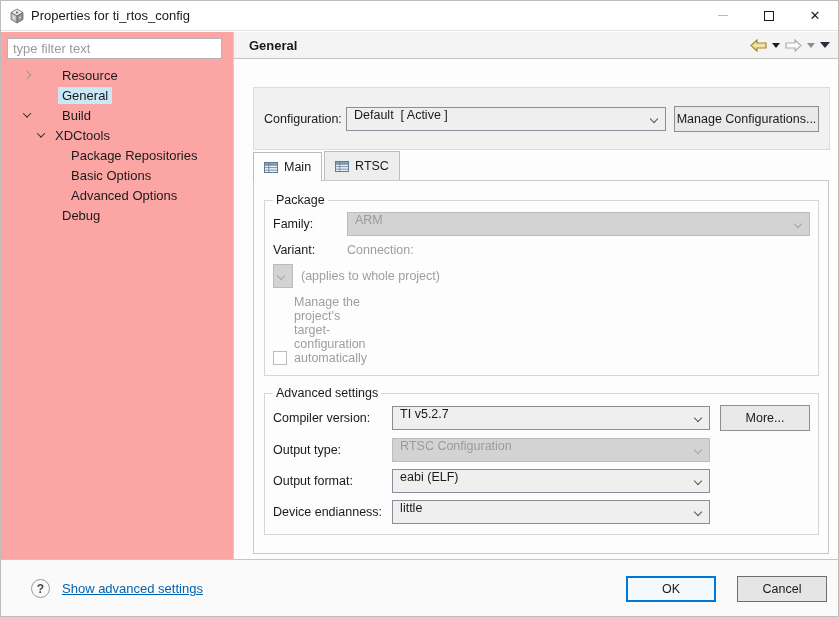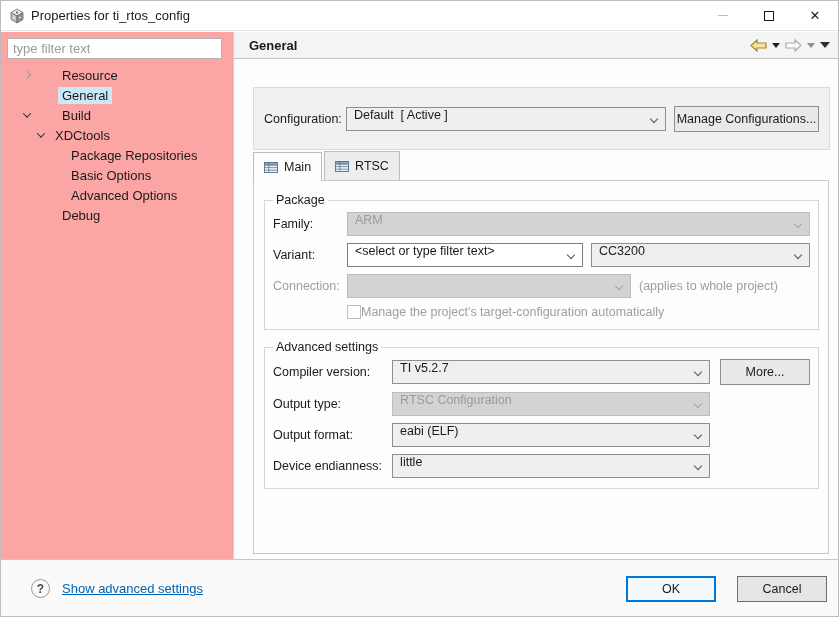--- a/index.html
+++ b/index.html
@@ -68,21 +68,21 @@
 
   fieldset { border:1px solid #d6d6d6; margin:12px 9px 0 10px; padding:5px 8px 10px 8px; }
   fieldset legend { font-size:12.5px; padding:0 3px; margin-left:0px; }
 
   .grid-form { display:grid; grid-template-columns:max-content 1fr max-content; column-gap:10px; row-gap:7px; align-items:center; }
   .flabel { font-size:12.5px; white-space:nowrap; }
   .flabel.disabled { color:#9e9e9e; }
   .dev-grid { grid-template-columns:64px 1fr; }
   .row-flex { display:flex; align-items:center; gap:8px; }
   .note { font-size:12.5px; color:#9e9e9e; white-space:nowrap; }
-  .chk-row { display:flex; align-items:flex-start; }
+  .chk-row { display:flex; align-items:flex-end; gap:7px; }
   .checkbox { width:14px; height:14px; border:1px solid #bdbdbd; background:#fff; flex:0 0 auto; }
   .chk-label { font-size:12.5px; color:#9e9e9e; }
 
   .variant-filter { width:236px; }
   .variant-device { flex:1; }
   .conn-combo { width:284px; }
   .adv-combo { width:100%; }
   .more-btn { width:90px; }
 
   
@@ -221,30 +221,20 @@
       <fieldset>
         <legend>Package</legend>
         <div class="grid-form dev-grid">
           <span class="flabel">Family:</span>
           <div class="combo disabled">
             <span class="combo-text">ARM</span>
             <span class="cchev"></span>
           </div>
 
           <span class="flabel">Variant:</span>
-          <div class="row-flex">
-            <div class="combo editable variant-filter">
-              <span class="combo-text">&lt;select or type filter text&gt;</span>
-              <span class="cchev"></span>
-            </div>
-            <div class="combo variant-device">
-              <span class="combo-text">CC3200</span>
-              <span class="cchev"></span>
-            </div>
-          </div>
 
           <span class="flabel disabled">Connection:</span>
           <div class="row-flex">
             <div class="combo disabled conn-combo">
               <span class="combo-text"></span>
               <span class="cchev"></span>
             </div>
             <span class="note">(applies to whole project)</span>
           </div>
 

